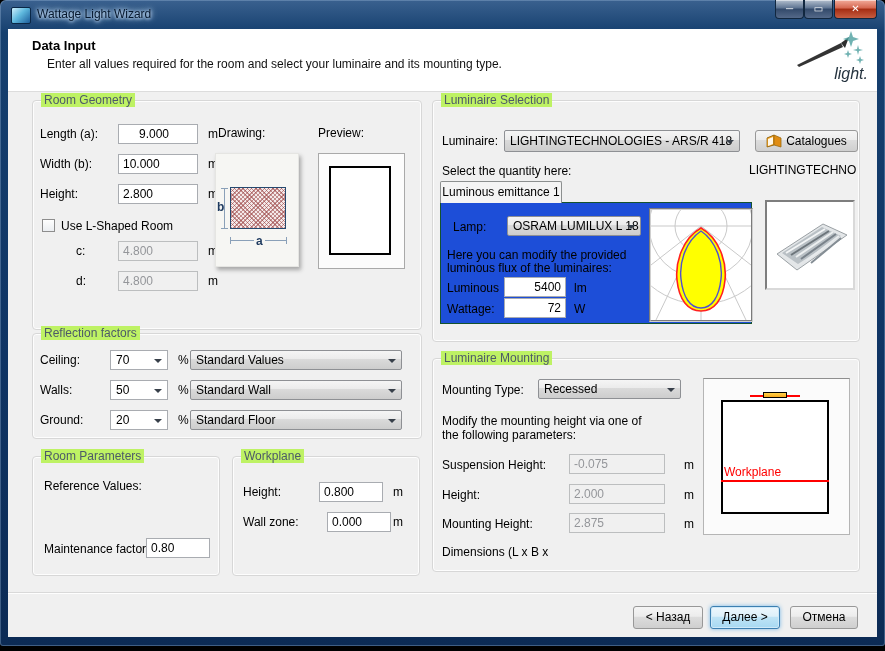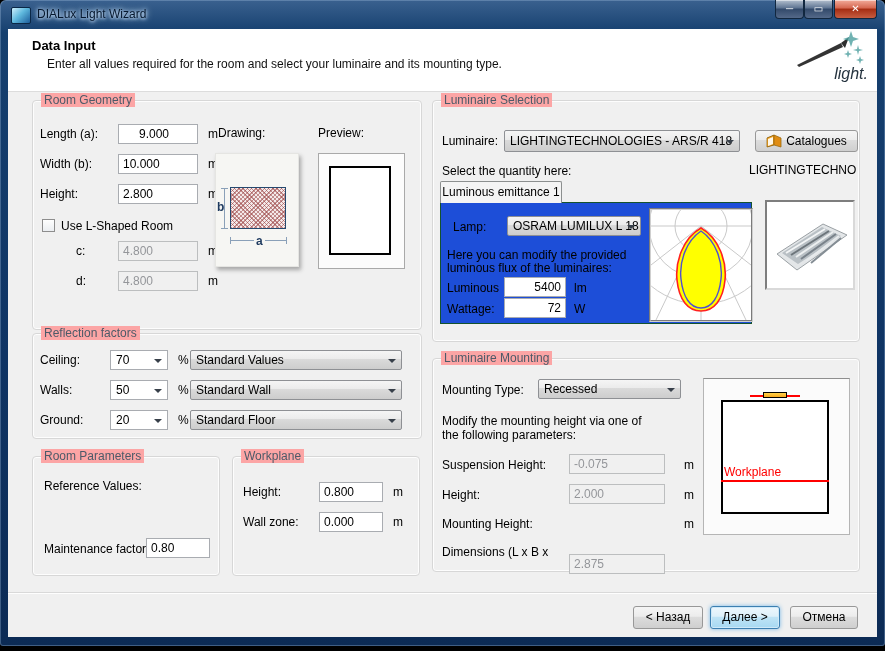--- a/index.html
+++ b/index.html
@@ -25,21 +25,21 @@
 
   
   .client{position:absolute;left:8px;top:29px;width:869px;height:608px;background:#f0f0f0}
   .header{position:absolute;left:0;top:0;width:869px;height:62px;background:#fff;border-bottom:1px solid #dcdcdc}
   .h-title{position:absolute;left:24px;top:9px;font-weight:bold;font-size:13px}
   .h-sub{position:absolute;left:39px;top:28px;font-size:12px;color:#111}
   .logo-text{position:absolute;right:9px;top:36px;font-size:16px;font-style:italic;color:#25333f}
 
   
   .group{position:absolute;border:1px solid #d7d7d7;border-radius:4px;box-shadow:inset 0 0 0 1px #fdfdfd}
-  .gcap{position:absolute;top:-8px;left:8px;background:#fca5a5;padding:0 3px;font-size:12px;color:#4d5a68;white-space:nowrap}
+  .gcap{position:absolute;top:-8px;left:8px;background:#bef264;padding:0 3px;font-size:12px;color:#4d5a68;white-space:nowrap}
 
   .lbl{position:absolute;font-size:12px;white-space:nowrap}
   .dim-lbl{color:#1e3a5f;font-weight:bold}
   .tb{position:absolute;height:20px;box-sizing:border-box;border:1px solid #a9acb1;background:#fff;
       font:12px "Liberation Sans",sans-serif;padding:0 4px;outline:none}
   .tb.ra{text-align:right}
   .tb.dis{background:#f0f0f0;color:#94969a;border-color:#bcbebf}
 
   .combo{position:absolute;height:20px;box-sizing:border-box;border:1px solid #8e9094;border-radius:2px;
     background:linear-gradient(180deg,#f5f5f5 0%,#ebebeb 45%,#dadada 46%,#cdcdcd 100%);
@@ -85,21 +85,21 @@
 
   .sep{position:absolute;left:0;width:869px;height:1px;background:#d9d9d9}
   .sep2{position:absolute;left:0;width:869px;height:1px;background:#fefefe}
 </style>
 </head>
 <body>
 
 <div class="window">
   <div class="titlebar">
     <div class="app-icon"></div>
-    <div class="title-text">DIALux Light Wizard</div>
+    <div class="title-text">Wattage Light Wizard</div>
     <div class="winbtn btn-min">─</div>
     <div class="winbtn btn-max">▭</div>
     <div class="winbtn btn-close">✕</div>
   </div>
 
   <div class="client">
 
     <div class="header">
       <div class="h-title">Data Input</div>
       <div class="h-sub">Enter all values required for the room and select your luminaire and its mounting type.</div>
@@ -187,21 +187,21 @@
     <span class="lbl" style="left:36px;top:513px">Maintenance factor:</span>
     <input class="tb" style="left: 138px; top: 509px; width: 64px;" value="0.80">
 
     <div class="group" style="left:224px;top:427px;width:186px;height:118px">
       <span class="gcap">Workplane</span>
     </div>
     <span class="lbl" style="left:235px;top:456px">Height:</span>
     <input class="tb" style="left: 311px; top: 453px; width: 64px;" value="0.800">
     <span class="lbl" style="left:385px;top:456px">m</span>
     <span class="lbl" style="left:235px;top:486px">Wall zone:</span>
-    <input class="tb" style="left: 311px; top: 483px; width: 64px;" value="0.000">
+    <input class="tb" style="left: 319px; top: 483px; width: 64px;" value="0.000">
     <span class="lbl" style="left:385px;top:486px">m</span>
 
     <div class="group" style="left:424px;top:71px;width:426px;height:240px">
       <span class="gcap">Luminaire Selection</span>
     </div>
     <span class="lbl" style="left:434px;top:105px">Luminaire:</span>
     <div class="combo" style="left:496px;top:101px;width:236px;height:22px;line-height:20px"><span>LIGHTINGTECHNOLOGIES - ARS/R 418</span><span class="arr" style="top:9px"></span></div>
     <div class="btn" style="left:747px;top:101px;width:103px;height:22px;line-height:20px">
       <svg style="vertical-align:-3px;margin-right:4px" width="16" height="14" viewBox="0 0 16 14">
         <polygon points="1,4 8,1 8,11 1,13" fill="#f2a javais"></polygon>
@@ -269,21 +269,21 @@
 
     <span class="lbl" style="left:434px;top:429px">Suspension Height:</span>
     <input class="tb dis" style="left: 561px; top: 425px; width: 96px;" value="-0.075">
     <span class="lbl" style="left:676px;top:429px">m</span>
 
     <span class="lbl" style="left:434px;top:459px">Height:</span>
     <input class="tb dis" style="left: 561px; top: 455px; width: 96px;" value="2.000">
     <span class="lbl" style="left:676px;top:459px">m</span>
 
     <span class="lbl" style="left:434px;top:488px">Mounting Height:</span>
-    <input class="tb dis" style="left: 561px; top: 484px; width: 96px; margin-top: 41px;" value="2.875">
+    <input class="tb dis" style="left: 561px; top: 484px; width: 96px;" value="2.875">
     <span class="lbl" style="left:676px;top:488px">m</span>
 
     <span class="lbl" style="left:434px;top:516px">Dimensions (L x B x</span>
 
     <div class="diagpanel" style="left:695px;top:349px;width:145px;height:155px">
       <div class="redline" style="left:46px;top:16px;width:50px;height:2px"></div>
       <div class="fixture" style="left:59px;top:13px;width:24px;height:6px"></div>
       <div class="roombox" style="left:17px;top:21px;width:108px;height:114px"></div>
       <span class="wp-lbl" style="left:20px;top:86px">Workplane</span>
       <div class="redline" style="left:17px;top:101px;width:108px;height:2px"></div>

